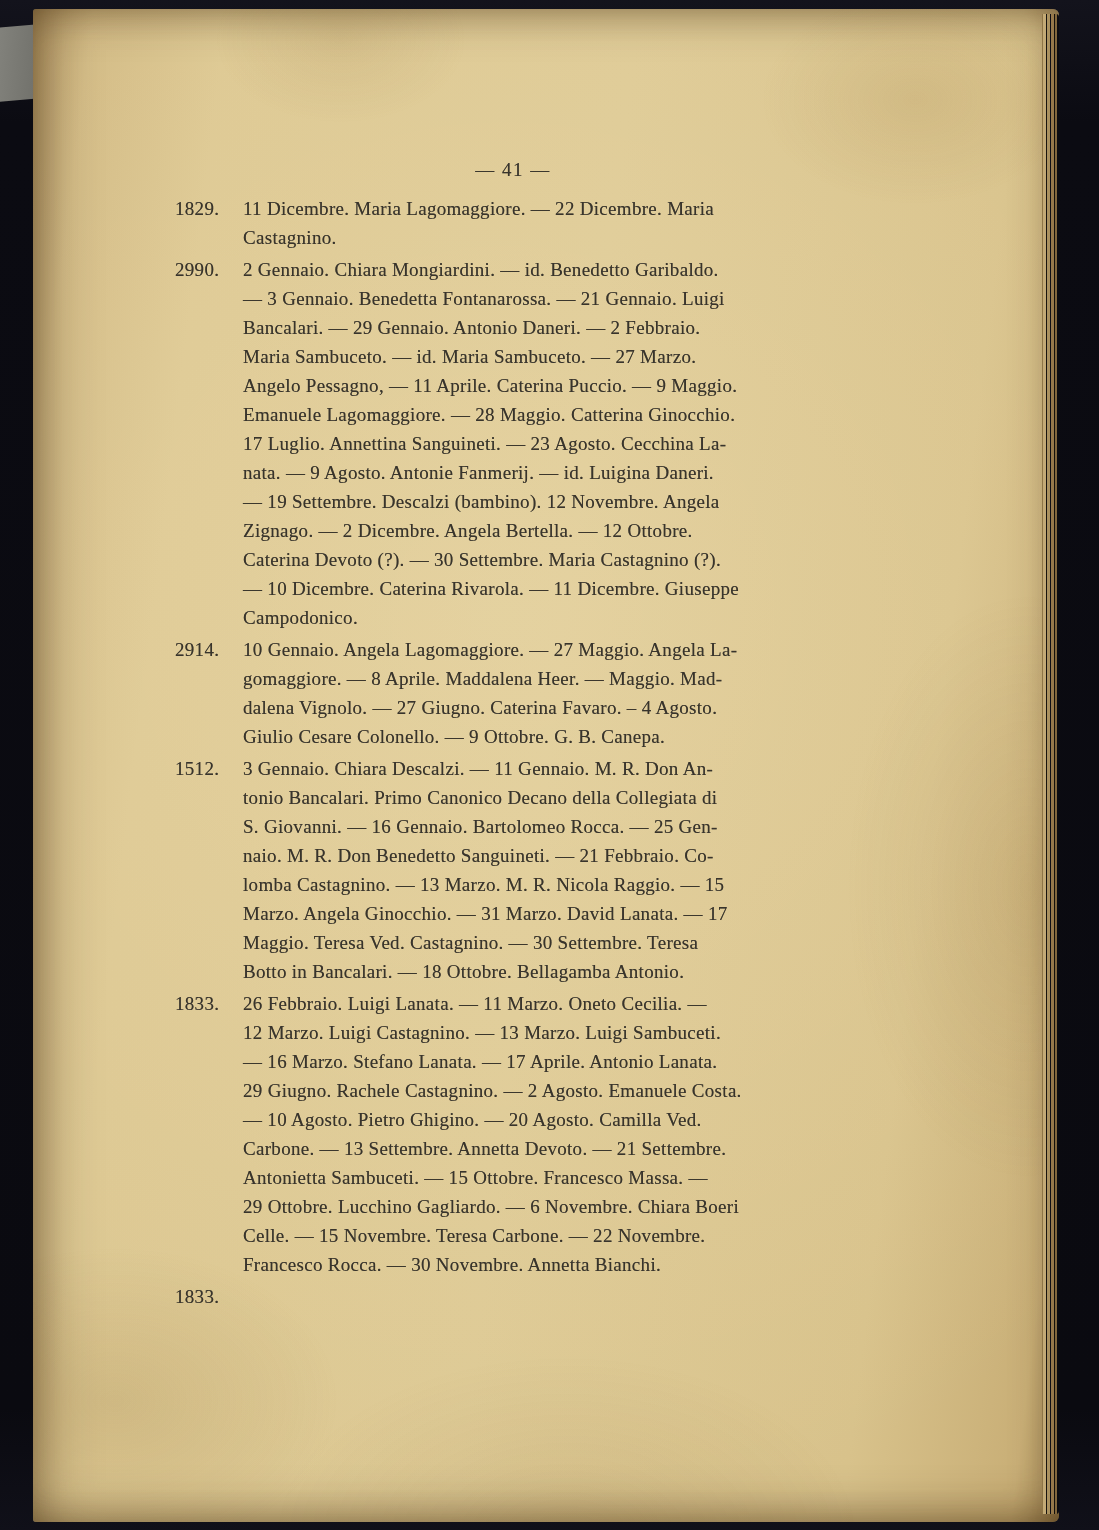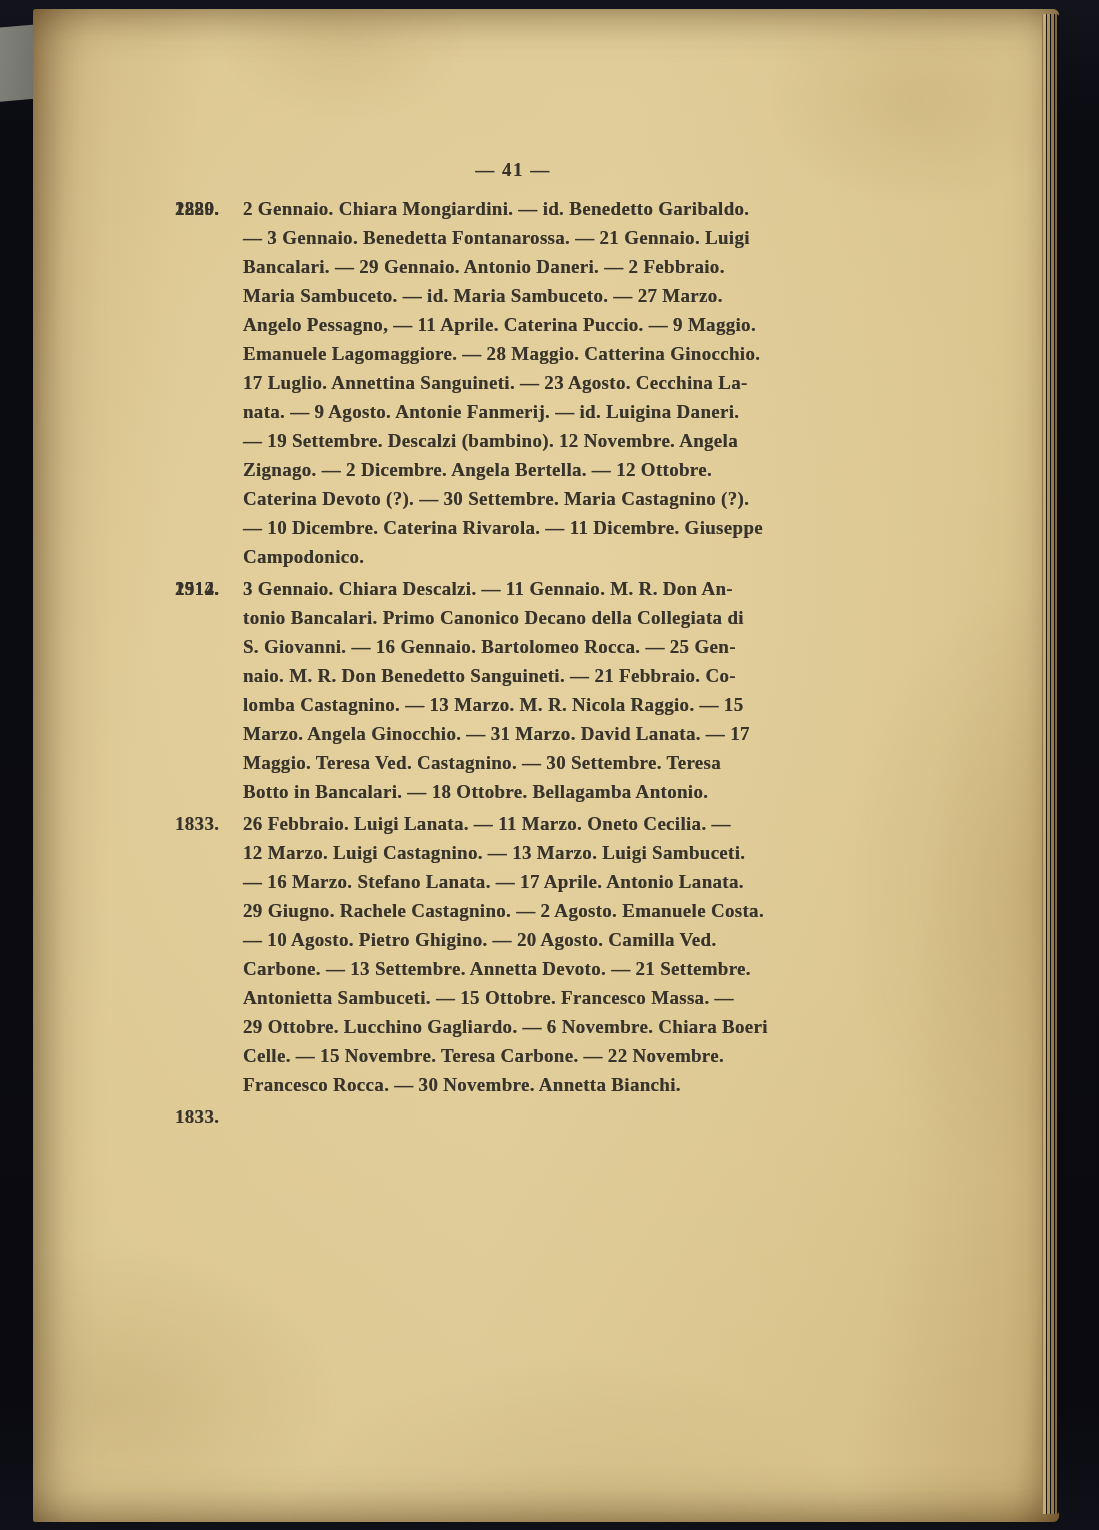--- a/index.html
+++ b/index.html
@@ -29,21 +29,20 @@
     width: 1026px; height: 1513px;
     border-radius: 3px 6px 6px 3px;
     background:
       radial-gradient(ellipse 120% 85% at 46% 40%, rgba(255,241,203,0.22), rgba(255,241,203,0) 72%),
       linear-gradient(97deg, #bda26e 0%, #d2ba84 5%, #dcc791 16%, #ddc994 50%, #d8c28b 82%, #c9af77 96%, #a78d5a 100%);
     box-shadow:
       inset 32px 0 55px -26px rgba(68,44,14,0.50),
       inset -22px 0 45px -20px rgba(68,44,14,0.42),
       inset 0 26px 48px -26px rgba(68,44,14,0.42),
       inset 0 -28px 50px -26px rgba(68,44,14,0.48);
-    font-weight: bold;
   }
   .page::before {
     content: "";
     position: absolute; inset: 0;
     border-radius: inherit;
     pointer-events: none;
     background:
       radial-gradient(ellipse 220px 150px at 86% 6%, rgba(140,100,40,0.12), transparent 70%),
       radial-gradient(ellipse 320px 220px at 8% 92%, rgba(130,95,40,0.14), transparent 70%),
       radial-gradient(ellipse 260px 420px at 97% 58%, rgba(135,100,45,0.12), transparent 70%),
@@ -102,41 +101,47 @@
 
 <div class="page">
   <div class="content">
 
     <div class="page-number">— 41 —</div>
 
     <div class="entries">
 
       <div class="entry">
         <span class="year">1829.</span>
+        <div class="entry-text">11 Dicembre. Maria Lagomaggiore. — 22 Dicembre. Maria
+Castagnino.</div>
       </div>
 
       <div class="entry">
-        <span class="year">2280.</span>
+        <span class="year">2990.</span>
         <div class="entry-text">2 Gennaio. Chiara Mongiardini. — id. Benedetto Garibaldo.
 — 3 Gennaio. Benedetta Fontanarossa. — 21 Gennaio. Luigi
 Bancalari. — 29 Gennaio. Antonio Daneri. — 2 Febbraio.
 Maria Sambuceto. — id. Maria Sambuceto. — 27 Marzo.
 Angelo Pessagno, — 11 Aprile. Caterina Puccio. — 9 Maggio.
 Emanuele Lagomaggiore. — 28 Maggio. Catterina Ginocchio.
 17 Luglio. Annettina Sanguineti. — 23 Agosto. Cecchina La-
 nata. — 9 Agosto. Antonie Fanmerij. — id. Luigina Daneri.
 — 19 Settembre. Descalzi (bambino). 12 Novembre. Angela
 Zignago. — 2 Dicembre. Angela Bertella. — 12 Ottobre.
 Caterina Devoto (?). — 30 Settembre. Maria Castagnino (?).
 — 10 Dicembre. Caterina Rivarola. — 11 Dicembre. Giuseppe
 Campodonico.</div>
       </div>
 
       <div class="entry">
         <span class="year">2914.</span>
+        <div class="entry-text">10 Gennaio. Angela Lagomaggiore. — 27 Maggio. Angela La-
+gomaggiore. — 8 Aprile. Maddalena Heer. — Maggio. Mad-
+dalena Vignolo. — 27 Giugno. Caterina Favaro. – 4 Agosto.
+Giulio Cesare Colonello. — 9 Ottobre. G. B. Canepa.</div>
       </div>
 
       <div class="entry">
         <span class="year">1512.</span>
         <div class="entry-text">3 Gennaio. Chiara Descalzi. — 11 Gennaio. M. R. Don An-
 tonio Bancalari. Primo Canonico Decano della Collegiata di
 S. Giovanni. — 16 Gennaio. Bartolomeo Rocca. — 25 Gen-
 naio. M. R. Don Benedetto Sanguineti. — 21 Febbraio. Co-
 lomba Castagnino. — 13 Marzo. M. R. Nicola Raggio. — 15
 Marzo. Angela Ginocchio. — 31 Marzo. David Lanata. — 17

